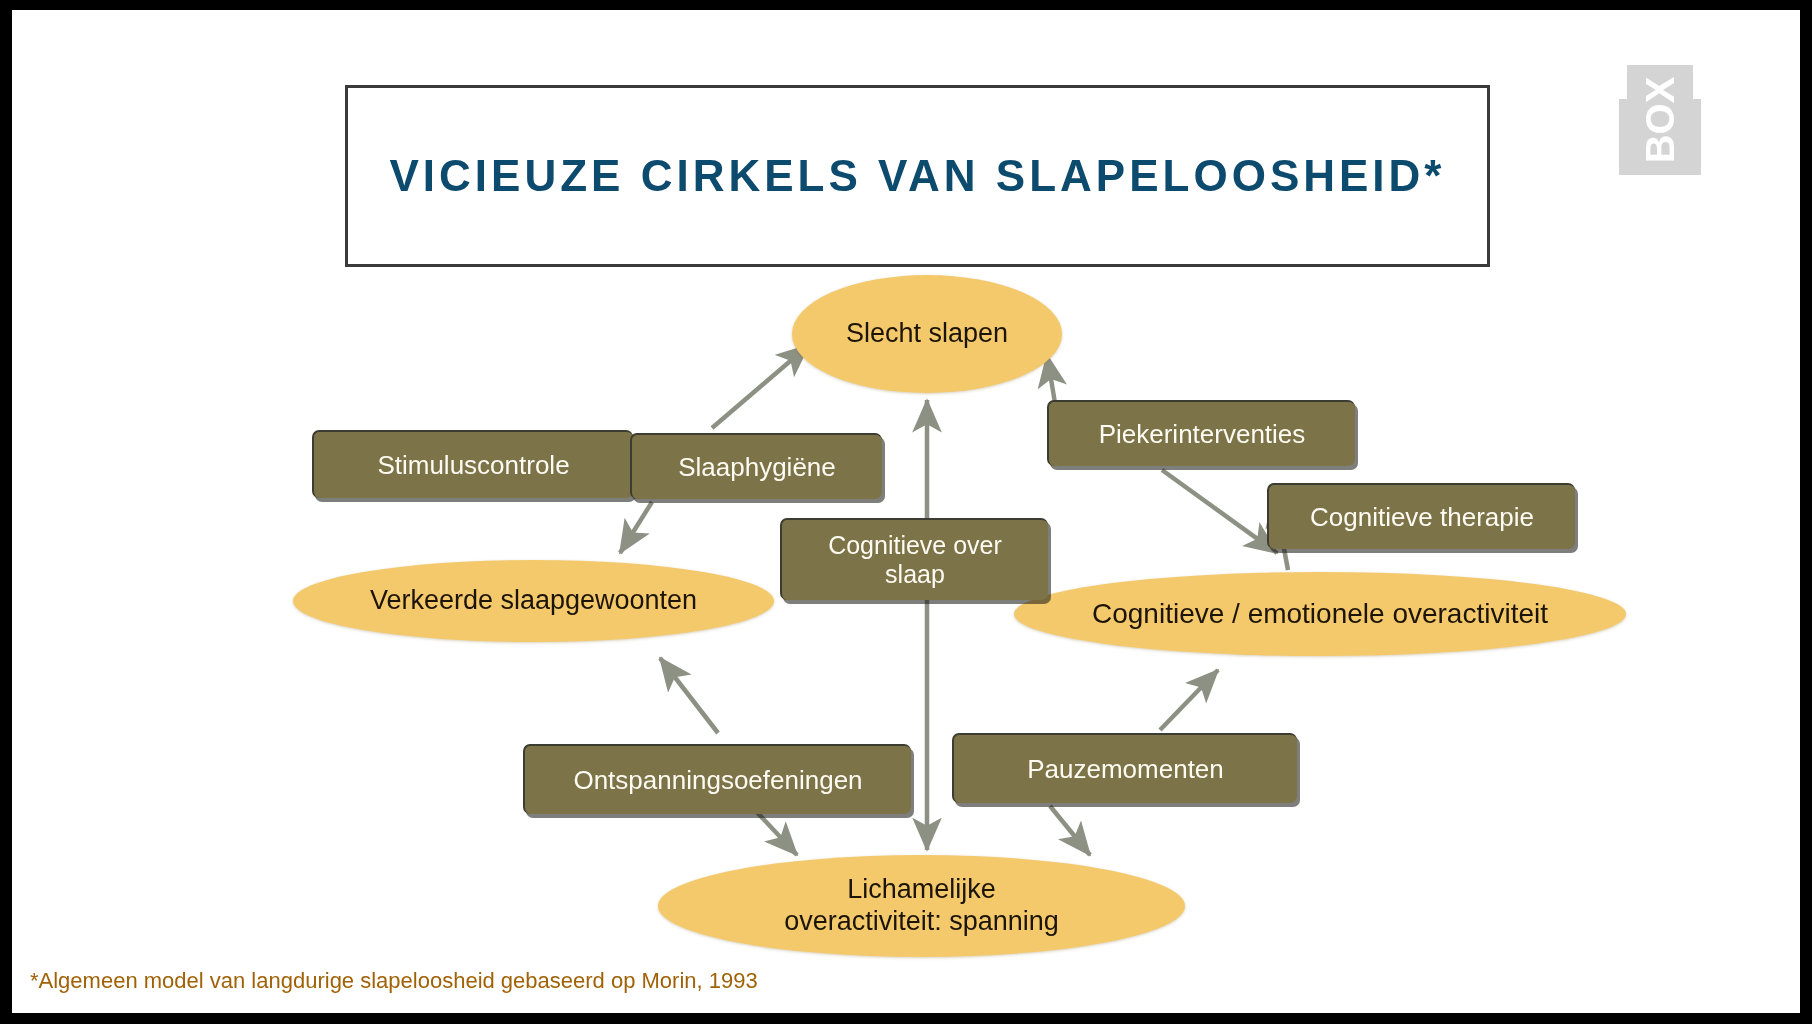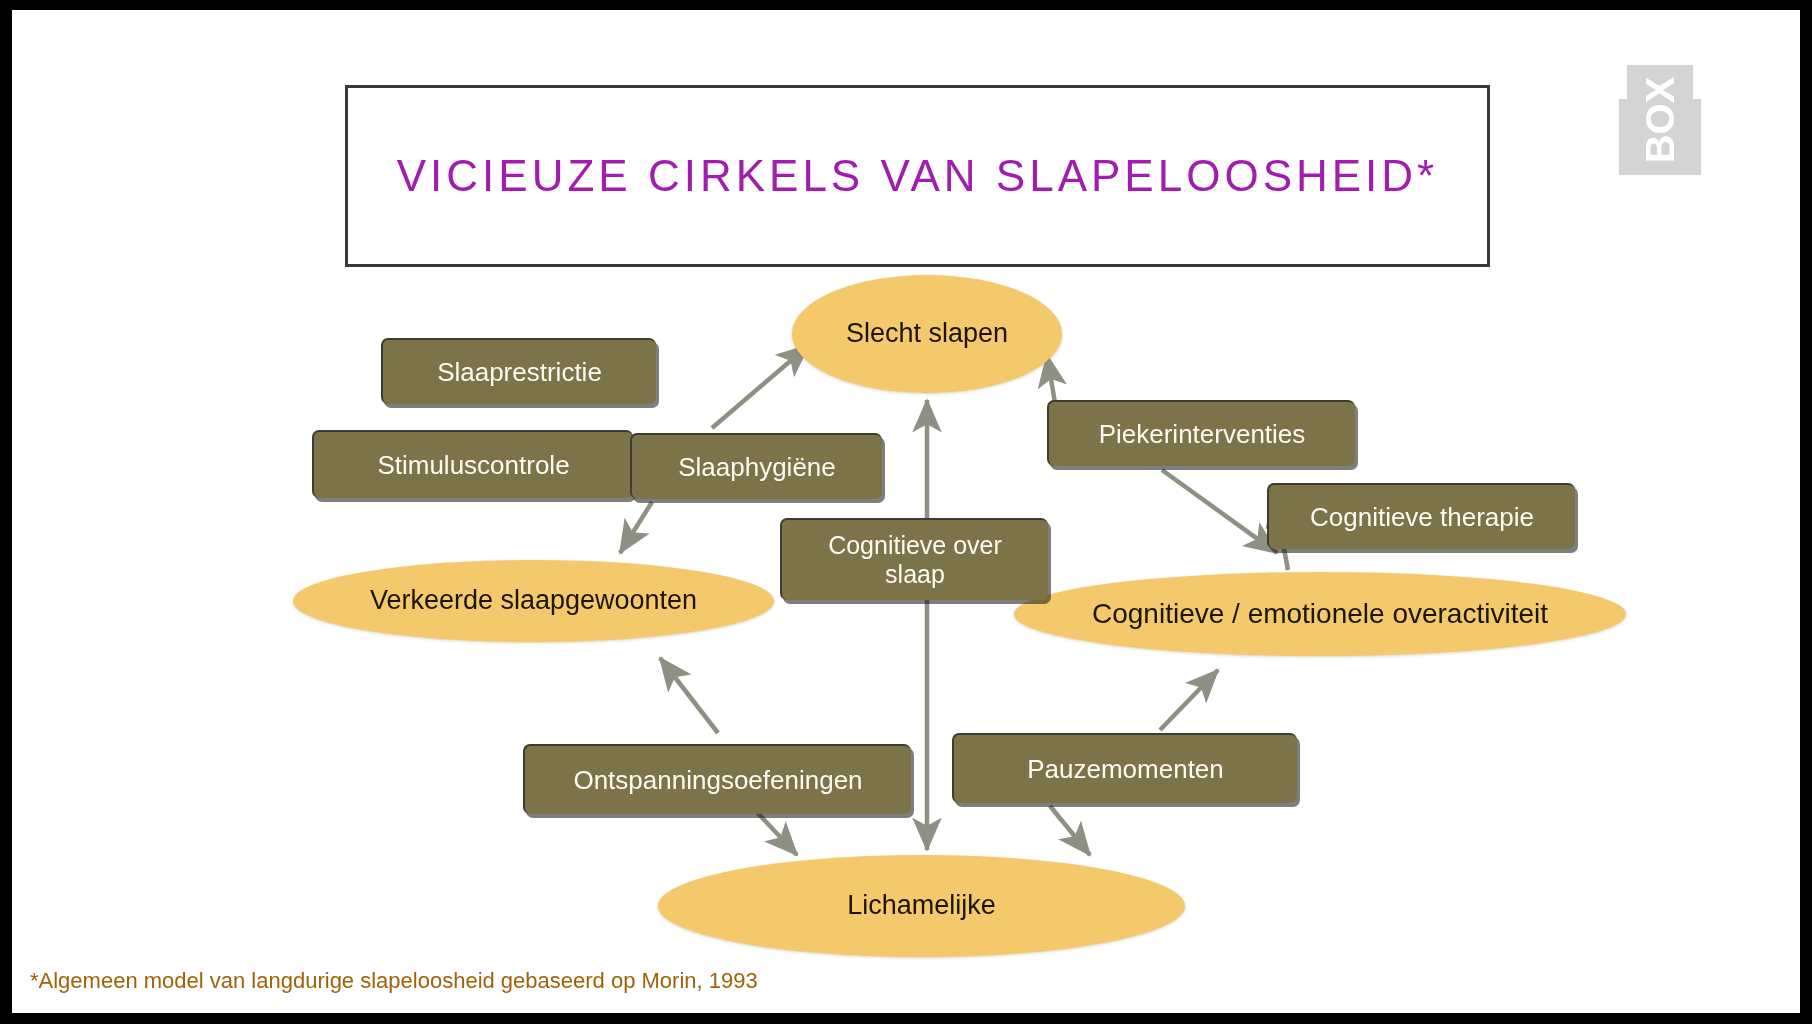--- a/index.html
+++ b/index.html
@@ -45,23 +45,23 @@
   }
   #title-text {
     position: absolute;
     left: 0;
     right: 0;
     top: 50%;
     transform: translateY(-50%);
     text-align: center;
     font-size: 44px;
     letter-spacing: 4px;
-    color: #a21caf;
+    color: #0c4a6e;
     font-family: "Liberation Sans", sans-serif;
-    font-weight: 400;
+    font-weight: 700;
     white-space: nowrap;
   }
 
   
   #logo {
     position: absolute;
     left: 1605px;
     top: 55px;
     width: 86px;
     height: 110px;
@@ -195,26 +195,24 @@
       <span>Verkeerde slaapgewoonten</span>
     </div>
 
     <div class="node ellipse big" id="n-cognitieve-over">
       <span>Cognitieve / emotionele overactiviteit</span>
     </div>
 
     <div class="node ellipse" id="n-lichamelijke">
       <span>
         <span>Lichamelijke</span><br>
+        <span>overactiviteit: spanning</span>
       </span>
     </div>
 
-    <div class="node boxnode" id="n-slaaprestrictie">
-      <span>Slaaprestrictie</span>
-    </div>
 
     <div class="node boxnode" id="n-stimuluscontrole">
       <span>Stimuluscontrole</span>
     </div>
 
     <div class="node boxnode" id="n-slaaphygiene">
       <span>Slaaphygiëne</span>
     </div>
 
     <div class="node boxnode" id="n-piekerinterventies">

